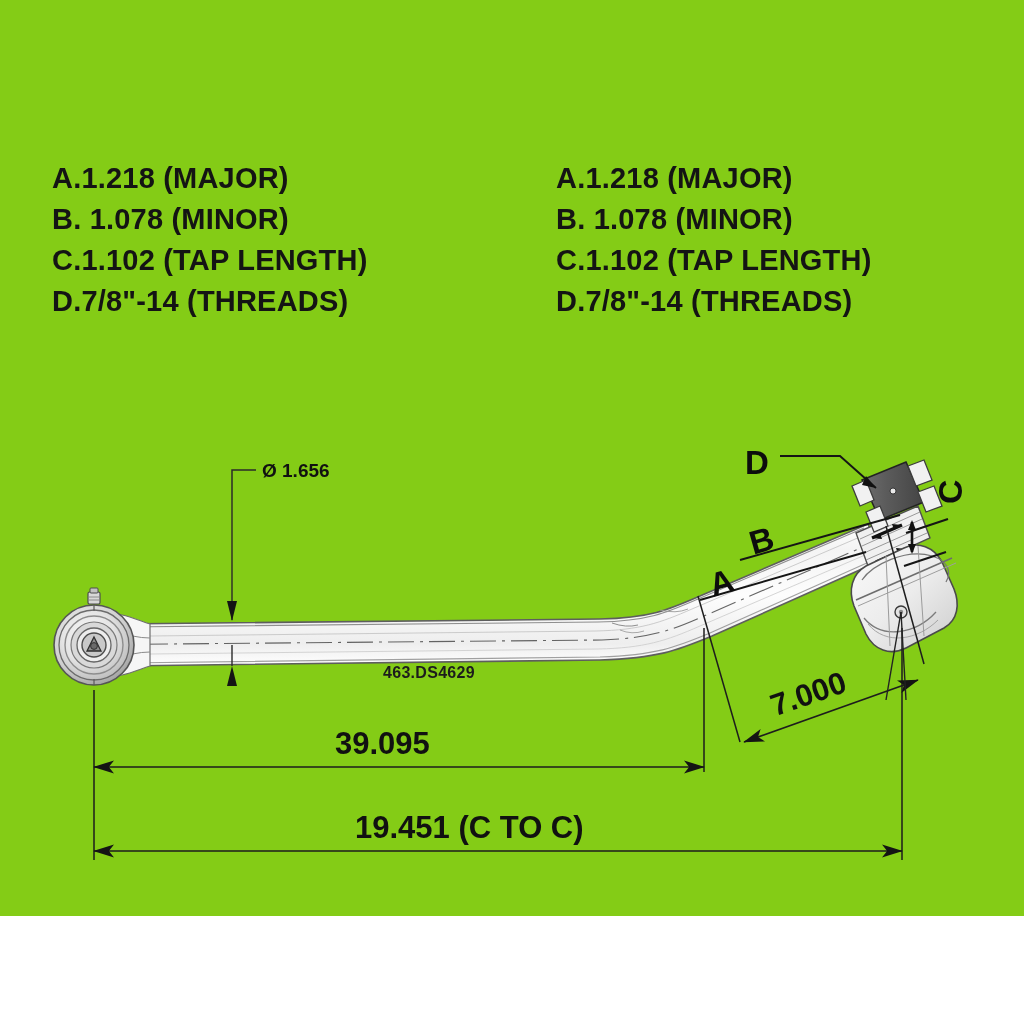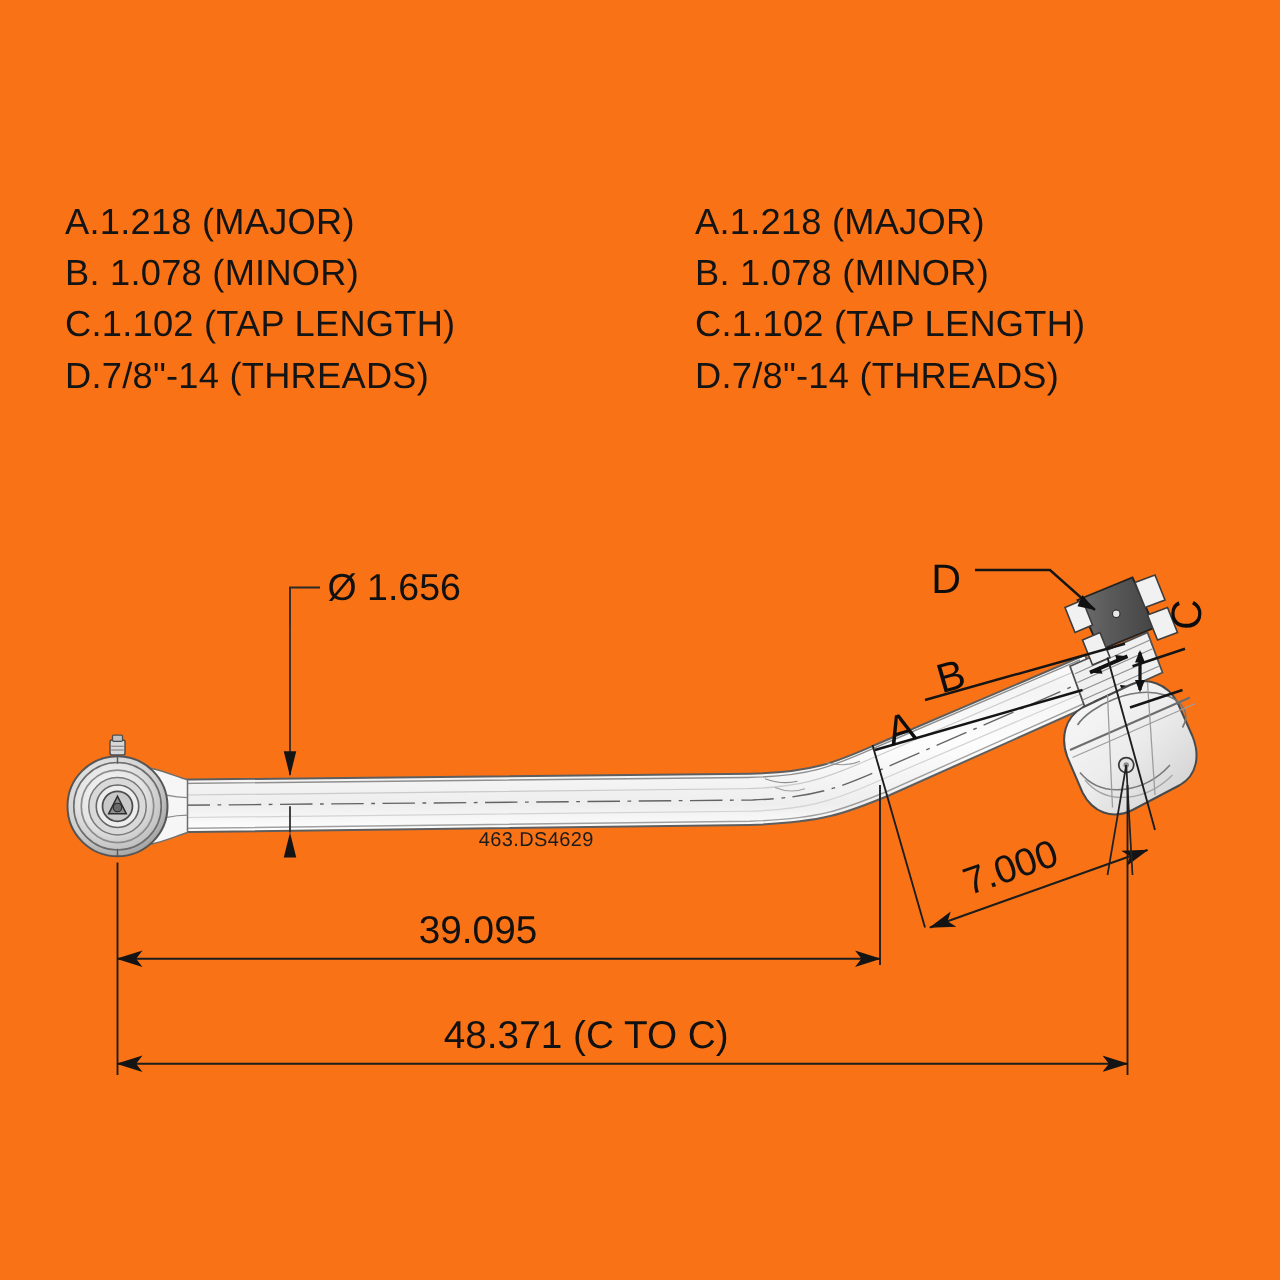--- a/index.html
+++ b/index.html
@@ -3,44 +3,45 @@
 <meta charset="utf-8">
 <style>
   html, body {
     margin: 0;
     padding: 0;
     background: #ffffff;
   }
   #root {
     position: relative;
     width: 1024px;
-    height: 1024px;
-    background: #f97316;
+    height: 916px;
+    background: #84cc16;
     font-family: "Liberation Sans", sans-serif;
     overflow: hidden;
+    font-weight: bold;
   }
   .spec-block {
     position: absolute;
     font-size: 29px;
     line-height: 41px;
     color: #141414;
     letter-spacing: 0.2px;
     white-space: nowrap;
   }
   .spec-line { display: block; }
 
   .dim-label {
     position: absolute;
     color: #111111;
     white-space: nowrap;
   }
   #shaft-dia-label {
     left: 262px;
     top: 450px;
-    font-size: 30px;
+    font-size: 19px;
     line-height: 41px;
   }
   #dim-20703-label {
     left: 335px;
     top: 726px;
     font-size: 31px;
   }
   #dim-27406-label {
     left: 355px;
     top: 810px;
@@ -297,21 +298,21 @@
     </g>
 
   </svg>
 
   <div class="dim-label" id="shaft-dia-label">
     <span style="display:block">Ø 1.656</span>
   </div>
 
   <div class="dim-label" id="dim-20703-label">39.095</div>
 
-  <div class="dim-label" id="dim-27406-label">48.371 (C TO C)</div>
+  <div class="dim-label" id="dim-27406-label">19.451 (C TO C)</div>
 
   <div class="dim-label" id="dim-7000-label">7.000</div>
 
   <div class="dim-label" id="part-number-label">463.DS4629</div>
 
   <div class="callout" id="callout-a">A</div>
   <div class="callout" id="callout-b">B</div>
   <div class="callout" id="callout-c">C</div>
   <div class="callout" id="callout-d">D</div>
 

